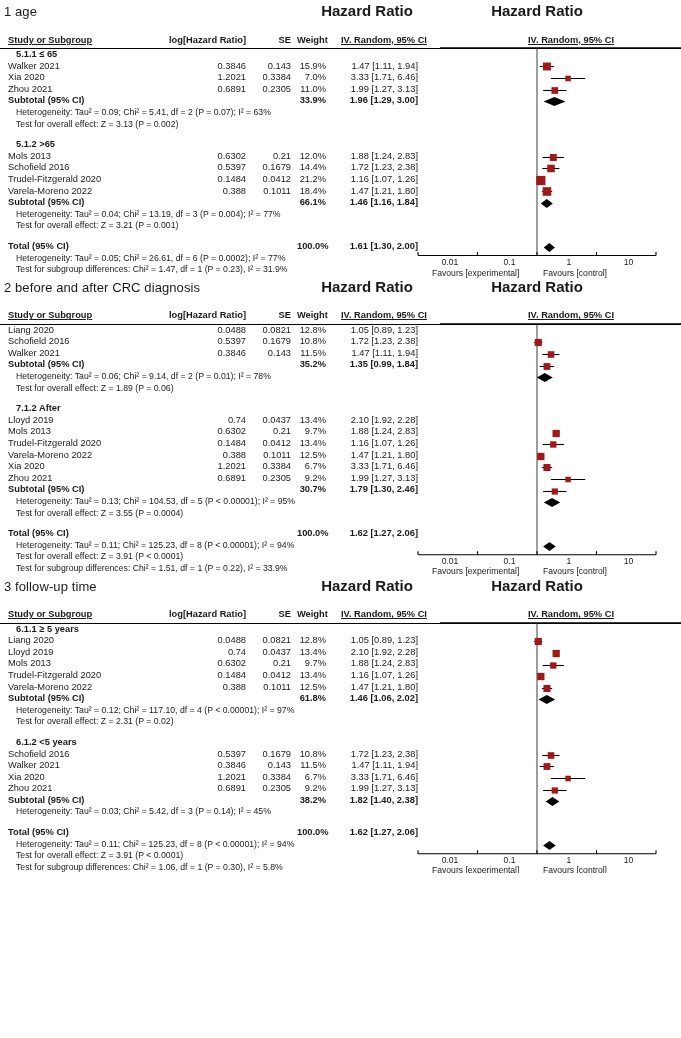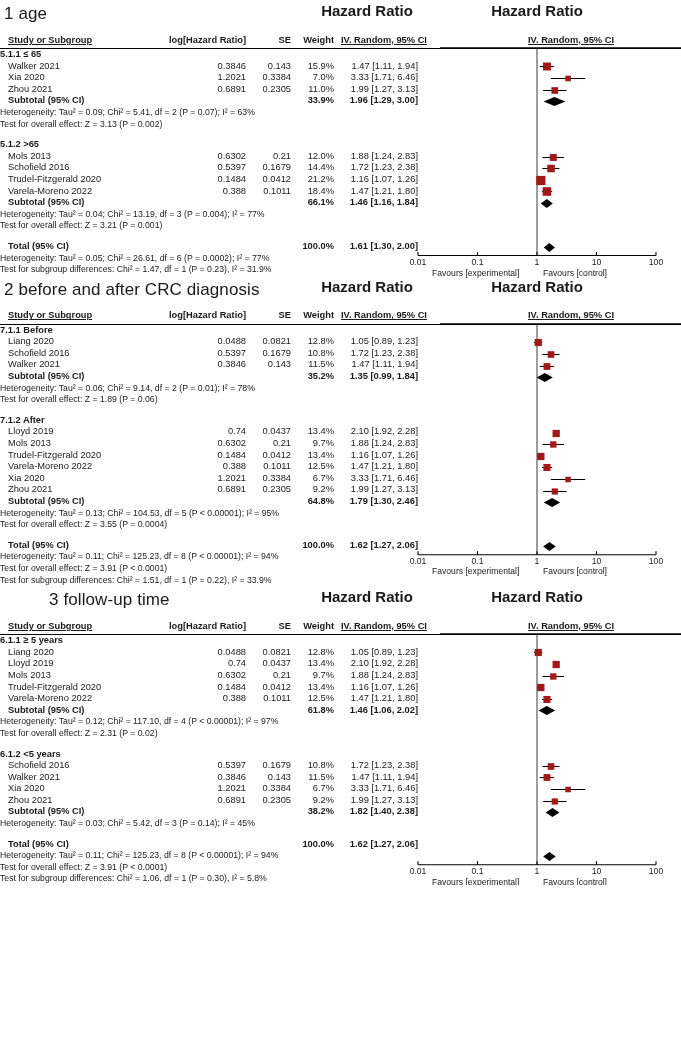--- a/index.html
+++ b/index.html
@@ -4,21 +4,21 @@
 <style>
   html,body{margin:0;padding:0;background:#fff;}
   body{
     width:681px;
     font-family:"Liberation Sans", sans-serif;
     color:#1a1a1a;
     -webkit-font-smoothing:none;
   }
   .panel{position:relative;width:681px;}
   .panel-title{
-    font-size:17px;
+    font-size:13px;
     font-weight:400;
     padding:3px 0 1px 2px;
     letter-spacing:0.1px;
   }
   
   .tbl{width:681px;border-collapse:collapse;table-layout:fixed;}
   .tbl td{
     font-size:9.3px;
     line-height:11.6px;
     height:11.6px;
@@ -30,23 +30,23 @@
   col.c-study{width:152px;}
   col.c-log{width:100px;}
   col.c-se{width:45px;}
   col.c-wt{width:44px;}
   col.c-hr{width:95px;}
   col.c-gap{width:25px;}
   col.c-plot{width:220px;}
 
   td.study{padding-left:8px;text-align:left;}
   td.num{text-align:right;padding-right:6px;}
-  td.wt{text-align:right;padding-right:7px;}
+  td.wt{text-align:right;padding-right:15px;}
   td.hr{text-align:right;padding-right:18px;}
-  td.span{padding-left:0;text-align:left;}
+  td.span{padding-left:16px;text-align:left;}
 
   tr.head td{
     font-weight:bold;
     font-size:9.3px;
     border-bottom:1.2px solid #000;
     padding-bottom:1px;
     height:13px;
   }
   tr.head td.study{text-decoration:underline;}
   tr.head td.hdr-u{text-decoration:underline;}
@@ -74,20 +74,21 @@
     left:0;top:0;
     width:681px;
     pointer-events:none;
   }
   .plot svg{display:block;}
   .tick-label{
     position:absolute;
     font-size:8.6px;
     text-align:center;
     transform:translateX(-50%);
+    margin-left:32px;
   }
   .fav-label{
     position:absolute;
     font-size:8.6px;
     white-space:nowrap;
   }
 </style>
 </head>
 <body>
 
@@ -296,23 +297,20 @@
         <tbody>
           <tr class="head">
             <td class="study">Study or Subgroup</td>
             <td class="num">log[Hazard Ratio]</td>
             <td class="num">SE</td>
             <td class="wt">Weight</td>
             <td class="hr hdr-u">IV. Random, 95% CI</td>
             <td></td>
             <td class="hr-label-tbl hdr-u">IV. Random, 95% CI</td>
           </tr>
-          <tr class="bold">
-            <td class="span" colspan="7">7.1.1 Before</td>
-          </tr>
           <tr>
             <td class="study">Liang  2020</td>
             <td class="num">0.0488</td>
             <td class="num">0.0821</td>
             <td class="wt">12.8%</td>
             <td class="hr">1.05 [0.89, 1.23]</td>
             <td></td>
             <td></td>
           </tr>
           <tr>
@@ -405,21 +403,21 @@
             <td class="num">0.2305</td>
             <td class="wt">9.2%</td>
             <td class="hr">1.99 [1.27, 3.13]</td>
             <td></td>
             <td></td>
           </tr>
           <tr class="bold">
             <td class="study">Subtotal (95% CI)</td>
             <td class="num"></td>
             <td class="num"></td>
-            <td class="wt">64.8%</td>
+            <td class="wt">30.7%</td>
             <td class="hr">1.79 [1.30, 2.46]</td>
             <td></td>
             <td></td>
           </tr>
           <tr class="stat">
             <td class="span" colspan="7">Heterogeneity: Tau² = 0.13; Chi² = 104.53, df = 5 (P &lt; 0.00001); I² = 95%</td>
           </tr>
           <tr class="stat">
             <td class="span" colspan="7">Test for overall effect: Z = 3.55 (P = 0.0004)</td>
           </tr>
@@ -482,21 +480,21 @@
         <div class="tick-label" style="left: 477.5px; top: 280.188px;">0.1</div>
         <div class="tick-label" style="left: 537px; top: 280.188px;">1</div>
         <div class="tick-label" style="left: 596.5px; top: 280.188px;">10</div>
         <div class="tick-label" style="left: 656px; top: 280.188px;">100</div>
         <div class="fav-label" style="left: 432px; top: 290.688px;">Favours [experimental]</div>
         <div class="fav-label" style="left: 543px; top: 290.688px;">Favours [control]</div>
       </div>
     </div>
     <div class="panel">
       <div style="position: relative; height: 34px;">
-        <div class="panel-title" style="position: absolute; left: 2px; top: 1px; margin-left: 45px;">3 follow-up time</div>
+        <div class="panel-title" style="position: absolute; left: 2px; top: 1px;">3 follow-up time</div>
         <div class="plot-col-head" style="left: 292px; top: 5px; width: 150px;">Hazard Ratio</div>
         <div class="plot-col-head" style="left: 462px; top: 5px; width: 150px;">Hazard Ratio</div>
       </div>
       <table class="tbl">
         <colgroup>
           <col class="c-study">
           <col class="c-log">
           <col class="c-se">
           <col class="c-wt">
           <col class="c-hr">

